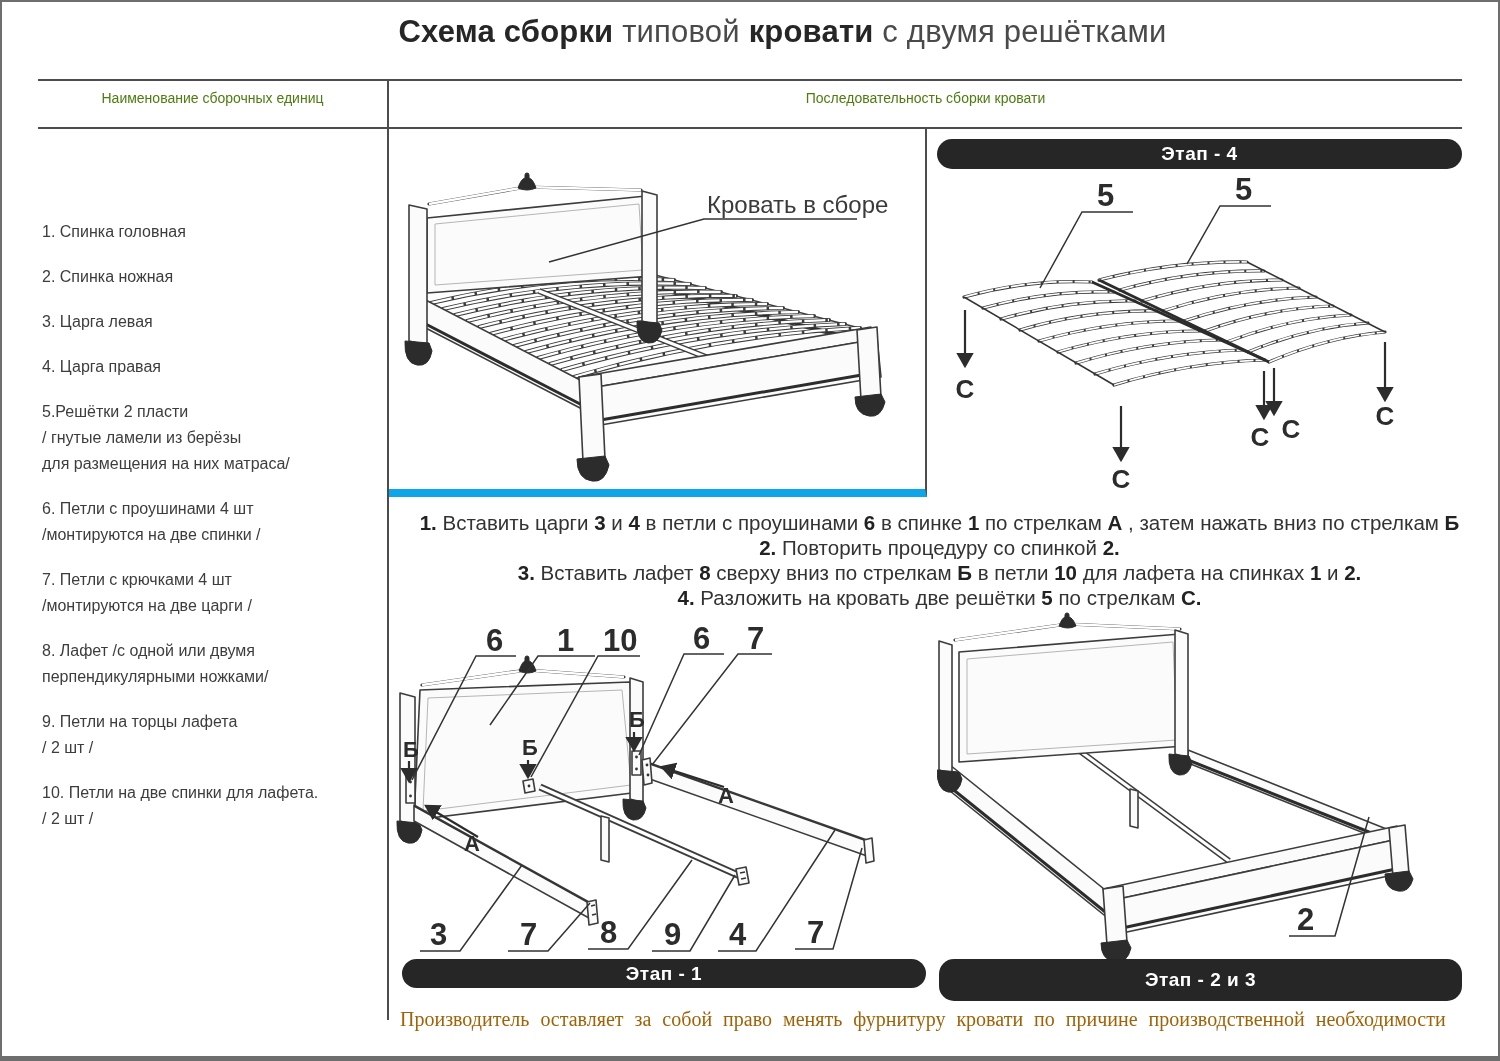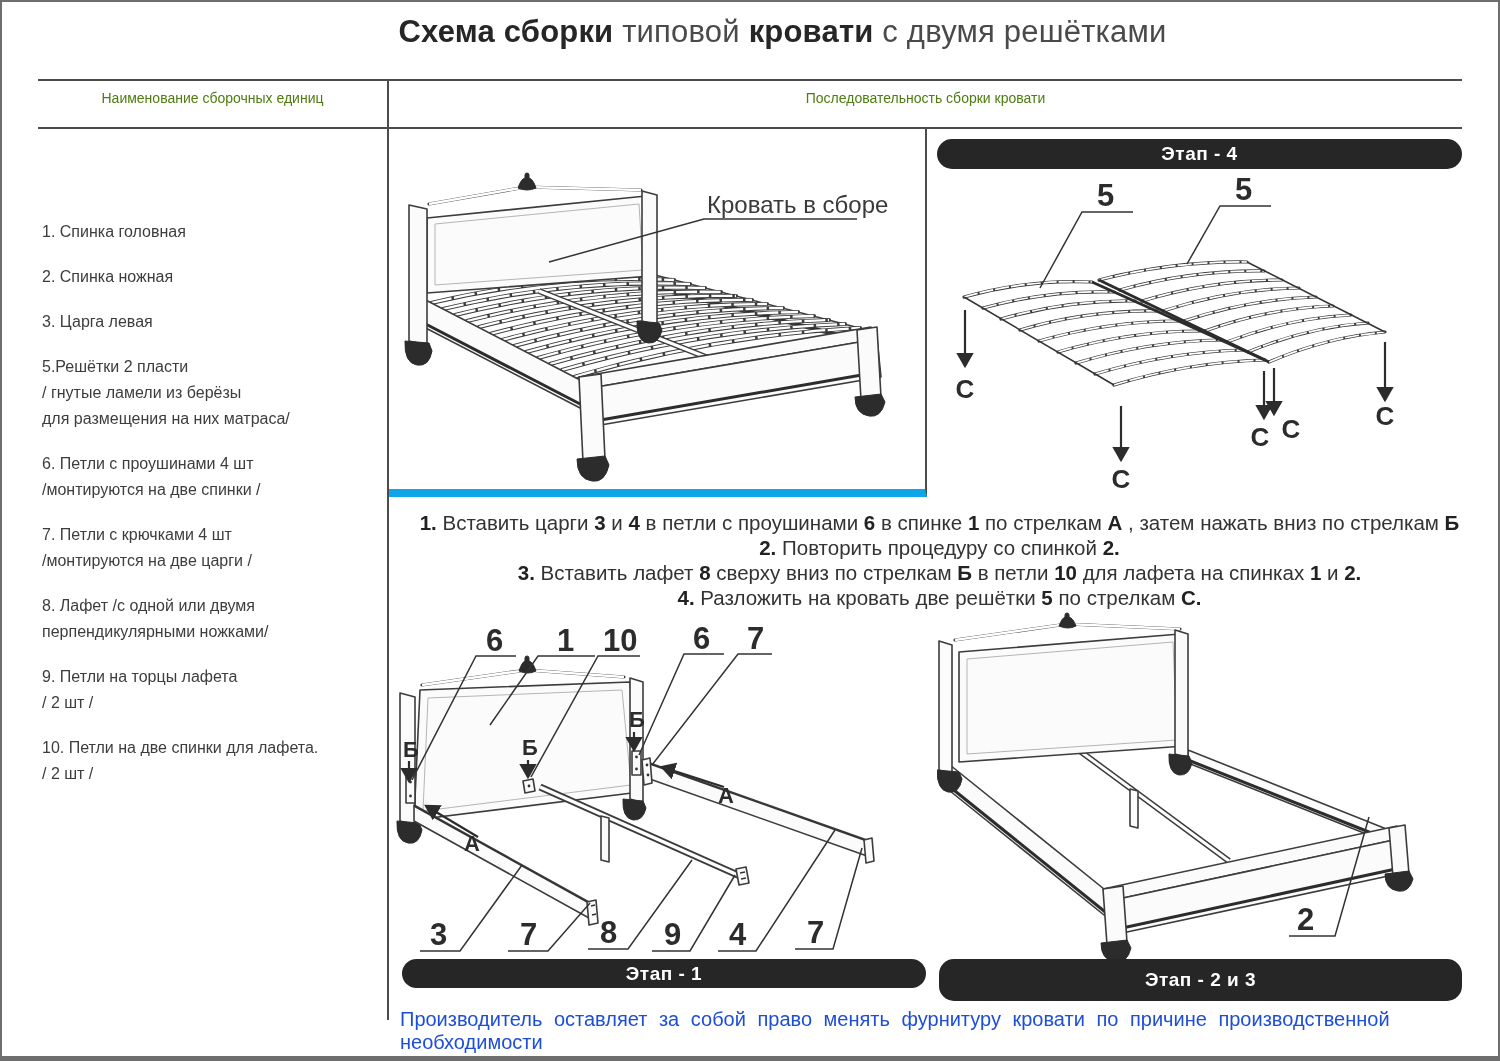--- a/index.html
+++ b/index.html
@@ -21,21 +21,21 @@
   .svgB{position:absolute;left:935px;top:126px;}
   .svgC{position:absolute;left:390px;top:613px;}
   .svgD{position:absolute;left:935px;top:610px;}
   .pill{position:absolute;background:#262626;border-radius:15px;color:#fff;font-weight:bold;
     font-size:19px;display:flex;align-items:center;justify-content:center;letter-spacing:.5px;}
   .pill4{left:935px;top:137px;width:525px;height:30px;}
   .pill1{left:400px;top:957px;width:524px;height:29px;}
   .pill23{left:937px;top:957px;width:523px;height:42px;}
   .instr{position:absolute;left:400px;top:508px;width:1075px;font-size:20.5px;line-height:25px;color:#333;text-align:center;}
   .instr .b{font-weight:bold;color:#222;}
-  .footer{position:absolute;left:398px;top:1006px;width:1062px;font-size:20px;color:#1d4ed8;word-spacing:6px;}
+  .footer{position:absolute;left:398px;top:1006px;width:1062px;font-size:20px;color:#a16207;word-spacing:6px;font-family:Liberation Serif, serif;}
   
   .face{fill:#fbfbfb;stroke:#3c3c3c;stroke-width:1.6;stroke-linejoin:round;}
   .inner{fill:none;stroke:#b5b5b5;stroke-width:1;}
   .dk{fill:#2c2c2c;stroke:#2c2c2c;stroke-width:1;stroke-linejoin:round;}
   .sb{stroke:#3c3c3c;stroke-width:4.2;fill:none;stroke-linecap:round;}
   .st{stroke:#fff;stroke-width:2.3;fill:none;stroke-dasharray:21 2.5;}
   .lb{stroke:#3c3c3c;stroke-width:3.2;fill:none;stroke-linecap:round;}
   .lt{stroke:#fff;stroke-width:1.7;fill:none;stroke-dasharray:14 2;}
   .ld{stroke:#333;stroke-width:1.5;fill:none;}
   .ldk{stroke:#2c2c2c;stroke-width:3px;fill:none;}
@@ -54,20 +54,21 @@
   <div class="rule rule-top"></div>
   <div class="rule rule-mid"></div>
   <div class="col-h left">Наименование  сборочных единиц</div>
   <div class="col-h right">Последовательность сборки кровати</div>
   <div class="vdiv"></div>
 
   <div class="parts">
       <div class="part-item">1.   Спинка головная</div>
       <div class="part-item">2. Спинка ножная</div>
       <div class="part-item">3. Царга левая</div>
+      <div class="part-item">4. Царга правая</div>
       <div class="part-item">5.Решётки  2 пласти
 / гнутые ламели из берёзы
 для размещения на них матраса/</div>
       <div class="part-item">6. Петли с проушинами 4 шт
 /монтируются на две спинки /</div>
       <div class="part-item">7. Петли с крючками 4 шт
 /монтируются на две царги /</div>
       <div class="part-item">8. Лафет /с одной или двумя
 перпендикулярными ножками/</div>
       <div class="part-item">9. Петли на торцы лафета

